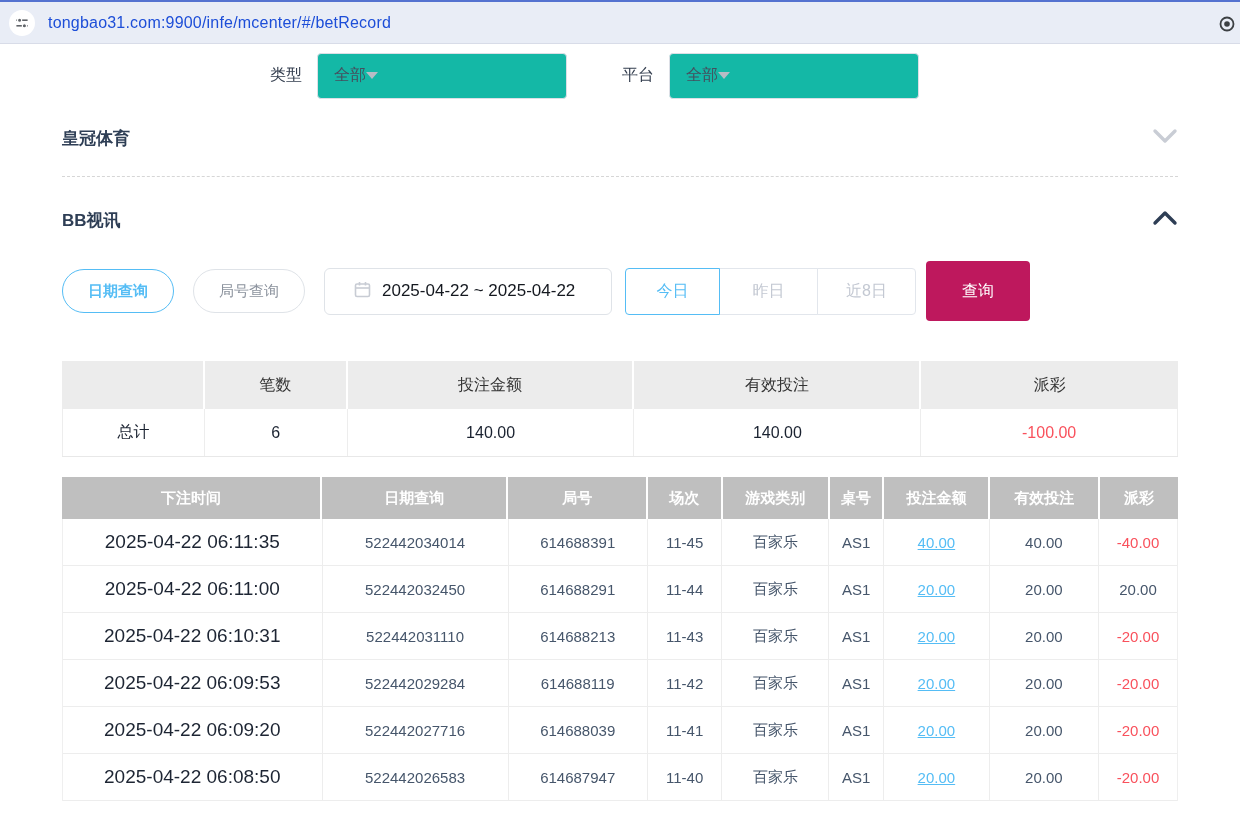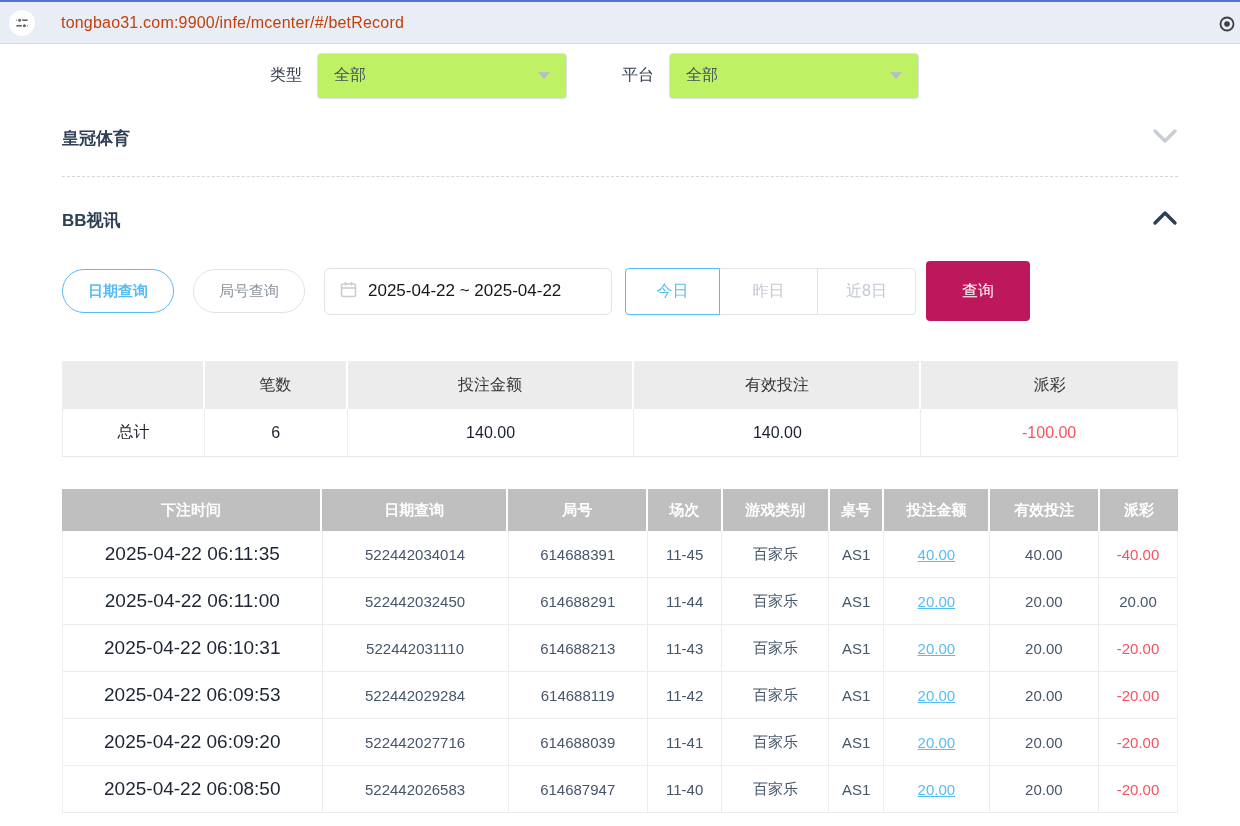--- a/index.html
+++ b/index.html
@@ -5,50 +5,50 @@
   * { margin:0; padding:0; box-sizing:border-box; }
   html,body { width:1240px; height:826px; overflow:hidden; background:#fff;
     font-family:"Liberation Sans","DejaVu Sans",sans-serif; }
 
   
   .browser-bar { position:relative; height:44px; background:#e9edf6;
     border-top:2px solid #5472d0; border-bottom:1px solid #d8dce8;
     display:flex; align-items:center; }
   .site-icon-circle { width:26px; height:26px; border-radius:50%; background:#fff;
     margin-left:9px; display:flex; align-items:center; justify-content:center; cursor:pointer; }
-  .url-text { margin-left:26px; font-size:16px; color:#c2410c; letter-spacing:.2px; }
+  .url-text { margin-left:13px; font-size:16px; color:#1d4ed8; letter-spacing:.2px; }
   .record-icon { position:absolute; right:4px; top:13px; }
 
   
   .page { position:relative; width:1240px; padding:0 62px; }
 
   .filter-row { margin-top:10px; padding-left:208px; display:flex; align-items:center; height:43px; }
   .filter-label { font-size:16px; color:#323c4d; margin-right:15px; }
   .filter-label.second { margin-left:55px; }
   .select-box { width:250px; height:46px; border:1px solid #dcdfe6; border-radius:4px;
-    background:#bef264; display:flex; align-items:center; justify-content:space-between;
+    background:#14b8a6; display:flex; align-items:center; 
     padding:8px 16px; cursor:pointer; }
   .select-value { font-size:16px; color:#454f5e; }
   .caret-down { width:0; height:0; border-left:6px solid transparent; border-right:6px solid transparent;
     border-top:7px solid #b7bcc5; }
 
   .section-header { margin-top:30px; display:flex; align-items:center; justify-content:space-between;
     height:22px; cursor:pointer; }
   .section-title { font-size:17px; font-weight:bold; color:#2e3e55; }
   .dashed-divider { margin-top:27px; border-bottom:1px dashed #d6d6d6; height:0; }
   .section-header.second { margin-top:32px; }
 
   
   .query-bar { margin-top:30px; display:flex; align-items:center; }
   .pill { height:44px; border-radius:22px; padding:0 25px; display:flex; align-items:center;
     font-size:15px; background:#fff; cursor:pointer; }
   .pill.active { border:1px solid #55bdf5; color:#55bdf5; font-weight:bold; }
   .pill.idle { border:1px solid #dfe3e8; color:#8a919c; margin-left:19px; }
   .date-input { margin-left:19px; width:288px; height:47px; border:1px solid #dfe3e8; border-radius:6px;
-    display:flex; align-items:center; padding:0 15px; background:#fff; cursor:pointer; }
+    display:flex; align-items:center; padding:0 29px; background:#fff; cursor:pointer; }
   .date-text { margin-left:11px; font-size:17px; color:#14181f; }
   .seg-group { margin-left:13px; display:flex; }
   .seg { width:95px; height:47px; display:flex; align-items:center; justify-content:center;
     font-size:16px; background:#fff; border:1px solid #e2e6ec; margin-left:-1px; color:#c3c8d2; cursor:pointer; }
   .seg.first { margin-left:0; border:1px solid #55bdf5; color:#55bdf5; border-radius:4px 0 0 4px; z-index:2; }
   .seg.mid { width:99px; }
   .seg.last { width:99px; border-radius:0 4px 4px 0; }
   .search-btn { margin-left:10px; width:104px; height:60px; background:#be185d; border:none;
     border-radius:4px; color:#fff; font-size:16px; display:flex; align-items:center; justify-content:center;
     cursor:pointer; font-family:inherit; }
@@ -59,21 +59,21 @@
   .sum-head .scell { border-right:2px solid #fff; font-size:16px; color:#333; }
   .sum-head .scell:last-child { border-right:none; }
   .scell { display:flex; align-items:center; justify-content:center; }
   .sum-body { display:flex; height:48px; border-bottom:1px solid #e8e8e8; }
   .sum-body .scell { border-right:1px solid #ededed; font-size:16px; color:#1a2230; }
   .sum-body .scell:first-child { border-left:1px solid #ededed; }
   .s0 { width:12.8%; } .s1 { width:12.8%; } .s2 { width:25.7%; } .s3 { width:25.7%; } .s4 { flex:1; }
   .neg { color:#f9515c !important; }
 
   
-  .dtable { margin-top:32px; }
+  .dtable { margin-top:20px; }
   .thead { display:flex; height:42px; background:#bfbfbf; }
   .thead .cell { border-right:2px solid #fff; color:#fff; font-weight:bold; font-size:15px; }
   .thead .cell:last-child { border-right:none; }
   .cell { display:flex; align-items:center; justify-content:center; }
   .tbody { border-left:1px solid #efefef; border-right:1px solid #efefef; }
   .trow { display:flex; height:47px; border-bottom:1px solid #ededed; background:#fff; }
   .trow .cell { border-right:1px solid #ededed; font-size:15px; color:#46566b; }
   .trow .cell:last-child { border-right:none; }
   .cell.c-time { color:#1d2533; font-size:19px; }
   .c0 { width:23.3%; } .c1 { width:16.7%; } .c2 { width:12.5%; } .c3 { width:6.7%; }

